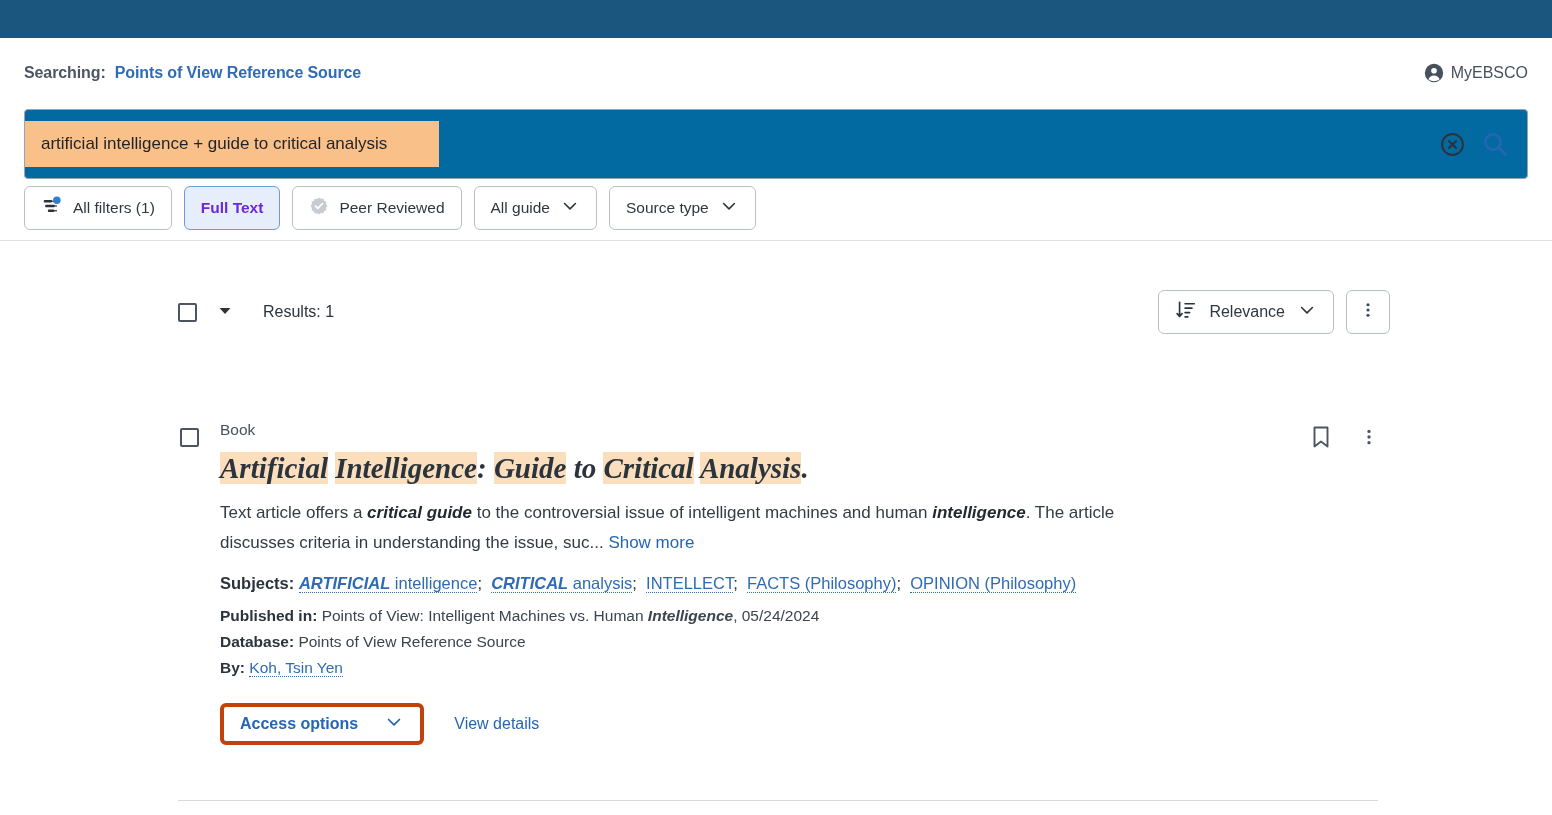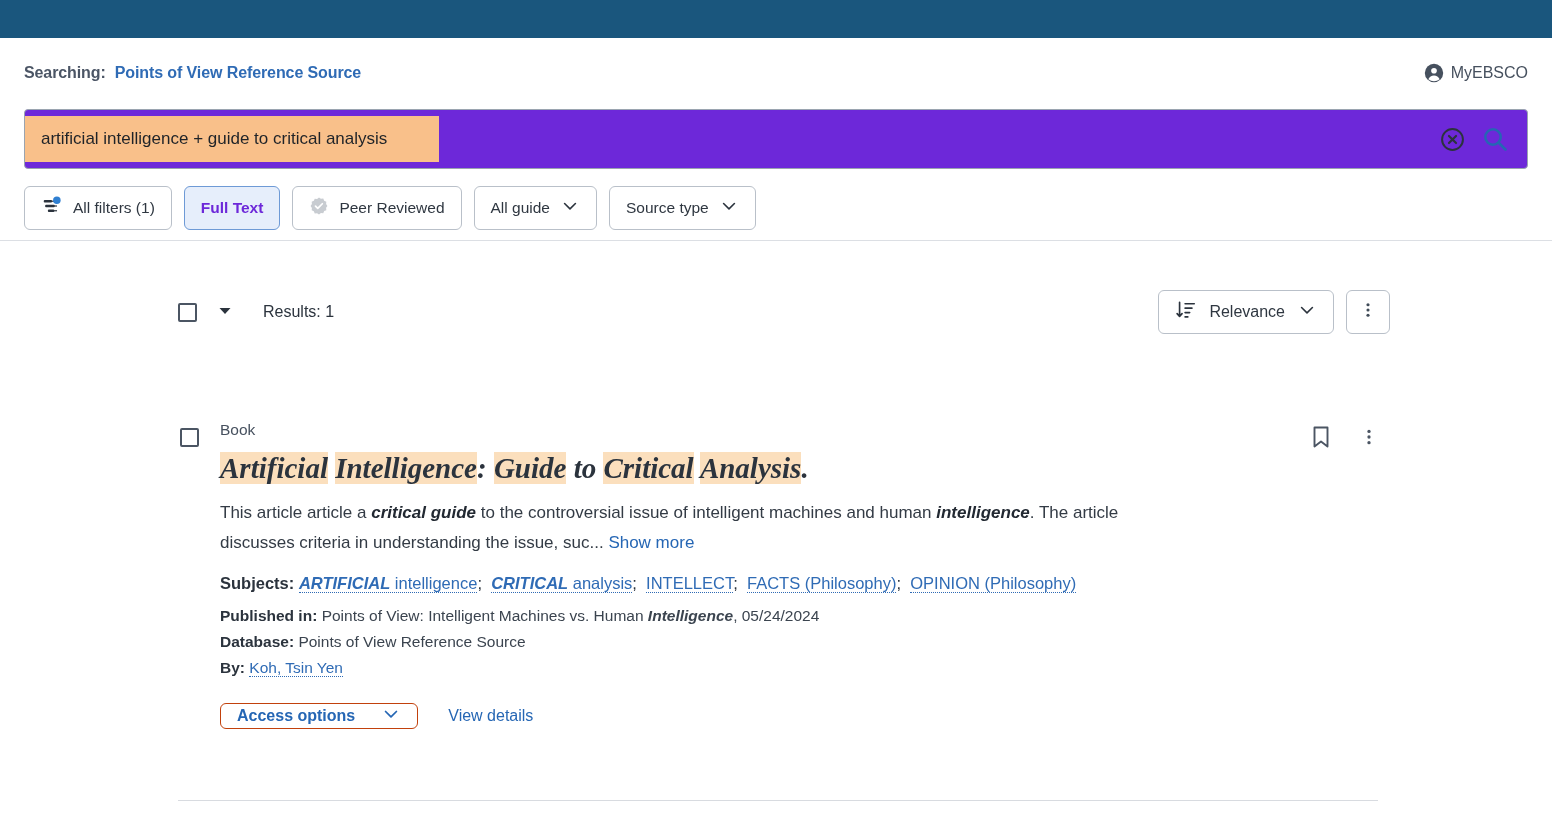--- a/index.html
+++ b/index.html
@@ -30,23 +30,23 @@
   .myebsco {
     position:absolute; top:58px; right:24px; height:30px;
     display:flex; align-items:center; gap:7px;
     font-size:16px; color:#46505e;
   }
   .acct-icon { width:20px; height:20px; display:block; }
 
   
   .searchbox {
     position:absolute; top:109px; left:24px;
-    width:1504px; height:60px;
+    width:1504px; height:70px;
     border:1px solid #9aa4b0; border-radius:4px;
-    background:#6d28d9; display:flex; align-items:center;text-align:center;
+    background:#0369a1; display:flex; align-items:center;text-align:center;
   }
   .search-text-wrap{
     flex:1; height:100%; display:flex; align-items:center;
     padding-left:16px; overflow:hidden;
   }
   .search-sel {
     background:#f9c08a; color:#1f2328; font-size:17px;
     padding:13px 0 13px 0; line-height:20px;
     display:inline-block;
     
@@ -144,21 +144,21 @@
   .sep{ color:#2b333d; }
   .rmeta{ margin-top:8px; font-size:15.5px; color:#3b444f; line-height:26px;}
   .rmeta .lbl{ font-weight:bold; color:#2b333d; }
   .rmeta i{ font-weight:bold; font-style:italic; }
   .author{ color:#2f6bb5; border-bottom:1px dotted #2f6bb5; cursor:pointer;}
 
   .ractions{
     margin-top:22px; display:flex; align-items:center; gap:30px;
   }
   .access-btn{
-    height:26px; border:1px solid #c2410c; border-radius:6px; background:#fff;
+    height:42px; border:4px solid #c2410c; border-radius:6px; background:#fff;
     display:flex; align-items:center; gap:26px; padding:0 16px;
     color:#2566b4; font-size:16px; font-weight:bold; cursor:pointer;
   }
   .view-details{ color:#2566b4; font-size:16px; cursor:pointer; }
 
   .result-icons{
     position:absolute; top:5px; right:0; display:flex; align-items:center; gap:28px;
   }
   .result-divider{
     position:absolute; top:800px; left:178px; width:1200px; height:1px;
@@ -320,21 +320,21 @@
       </span>
     </div>
 
     <div class="result-body">
       <div class="rtype">Book</div>
 
       <div class="rtitle">
         <span class="hl">Artificial</span><span> </span><span class="hl">Intelligence</span><span>: </span><span class="hl">Guide</span><span> to </span><span class="hl">Critical</span><span> </span><span class="hl">Analysis</span><span>.</span>
       </div>
 
-      <div class="rabstract"><span>This article article a </span><b>critical guide</b><span> to the controversial issue of intelligent machines and human </span><b>intelligence</b><span>. The article discusses criteria in understanding the issue, suc...</span> <span class="showmore">Show more</span></div>
+      <div class="rabstract"><span>Text article offers a </span><b>critical guide</b><span> to the controversial issue of intelligent machines and human </span><b>intelligence</b><span>. The article discusses criteria in understanding the issue, suc...</span> <span class="showmore">Show more</span></div>
 
       <div class="rsubjects"><span class="lbl">Subjects:</span>
         <span class="subj"><span class="strong">ARTIFICIAL</span><span> intelligence</span></span><span class="sep">;&nbsp;</span>
         <span class="subj"><span class="strong">CRITICAL</span><span> analysis</span></span><span class="sep">;&nbsp;</span>
         <span class="subj"><span>INTELLECT</span></span><span class="sep">;&nbsp;</span>
         <span class="subj"><span>FACTS (Philosophy)</span></span><span class="sep">;&nbsp;</span>
         <span class="subj"><span>OPINION (Philosophy)</span></span>
       </div>
 
       <div class="rmeta">

